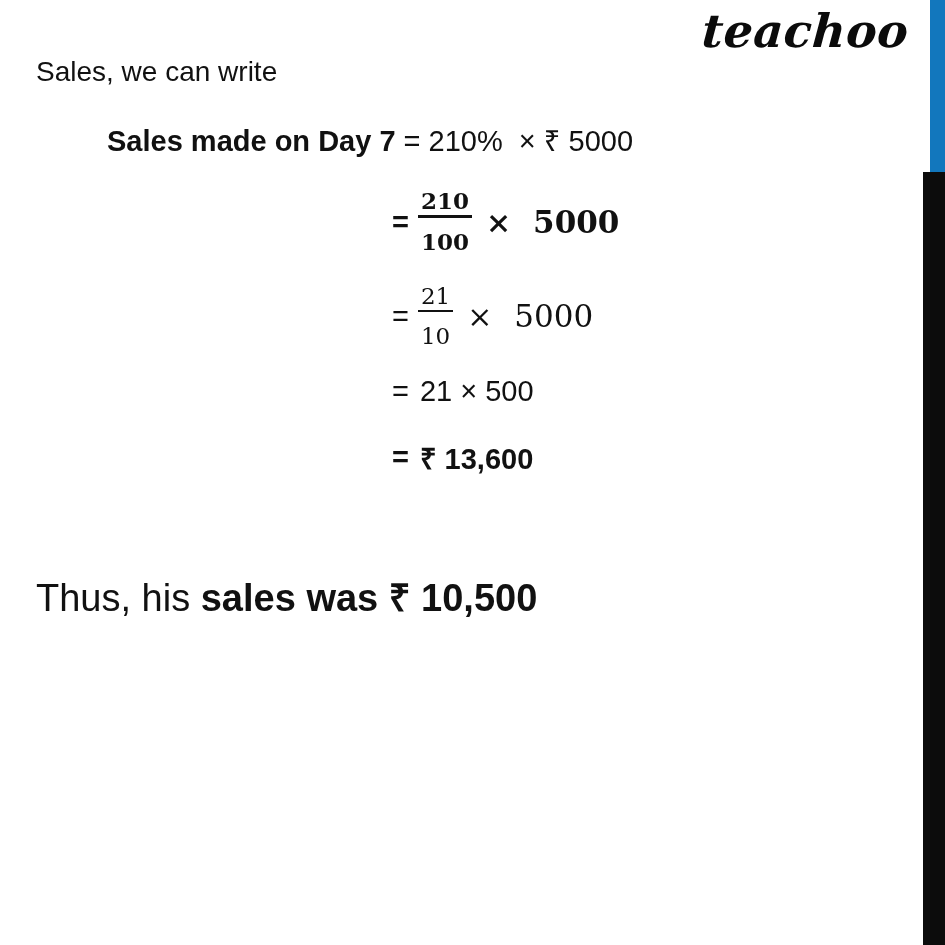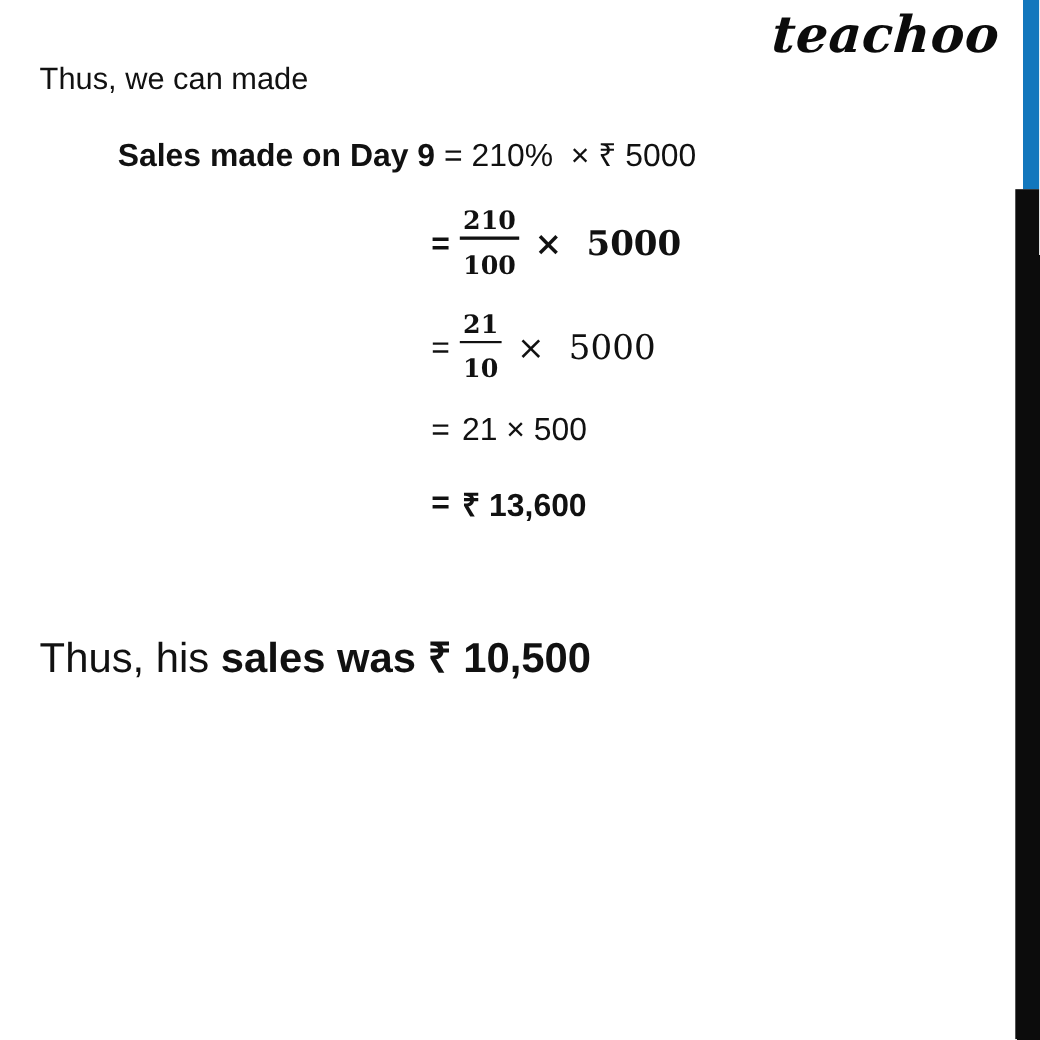--- a/index.html
+++ b/index.html
@@ -16,21 +16,21 @@
   }
   .intro{position:absolute;left:36px;top:56px;font-size:28px;white-space:pre;}
   .sales{position:absolute;left:107px;top:120px;font-size:29px;white-space:pre;}
   .bold{font-weight:bold;}
   .eq{position:absolute;left:392px;display:flex;align-items:center;}
   .eq-frac1{top:190px;height:64px;}
   .eq-frac2{top:285px;height:62px;}
   .sign{font-size:29px;}
   .frac{
     display:inline-flex;flex-direction:column;align-items:center;
-    font-family:"DejaVu Serif",serif;font-size:23px;line-height:1.08;margin-left:9px;font-weight:bold;
+    font-family:"DejaVu Serif",serif;font-size:23px;line-height:1.08;margin-left:9px;
   }
   .frac .num{border-bottom:2px solid #111;padding:0 3px 1px;}
   .frac .den{padding-top:12px;}
   .times{font-family:"DejaVu Serif",serif;font-size:30px;margin-left:14px;}
   .val{font-family:"DejaVu Serif",serif;font-size:31px;margin-left:22px;}
   .eq-frac1 .sign,.eq-frac1 .frac,.eq-frac1 .times,.eq-frac1 .val{font-weight:bold;}
   .eq-frac1 .frac .num{border-bottom-width:3px;}
   .eq-plain{font-size:29px;}
   .eq-plain .text{margin-left:11px;}
   .eq-step3{top:375px;}
@@ -40,23 +40,23 @@
 </head>
 <body>
 
 <div class="slide">
 
   <div class="blue-bar"></div>
   <div class="black-bar"></div>
 
   <div class="logo">teachoo</div>
 
-  <div class="intro">Thus, we can made</div>
+  <div class="intro">Sales, we can write</div>
 
-  <div class="sales"><span class="bold">Sales made on Day 9</span><span> = 210%  × ₹ 5000</span></div>
+  <div class="sales"><span class="bold">Sales made on Day 7</span><span> = 210%  × ₹ 5000</span></div>
 
   <div class="eq eq-frac1">
     <span class="sign">=</span>
     <span class="frac">
       <span class="num">210</span>
       <span class="den">100</span>
     </span>
     <span class="times">×</span>
     <span class="val">5000</span>
   </div>

